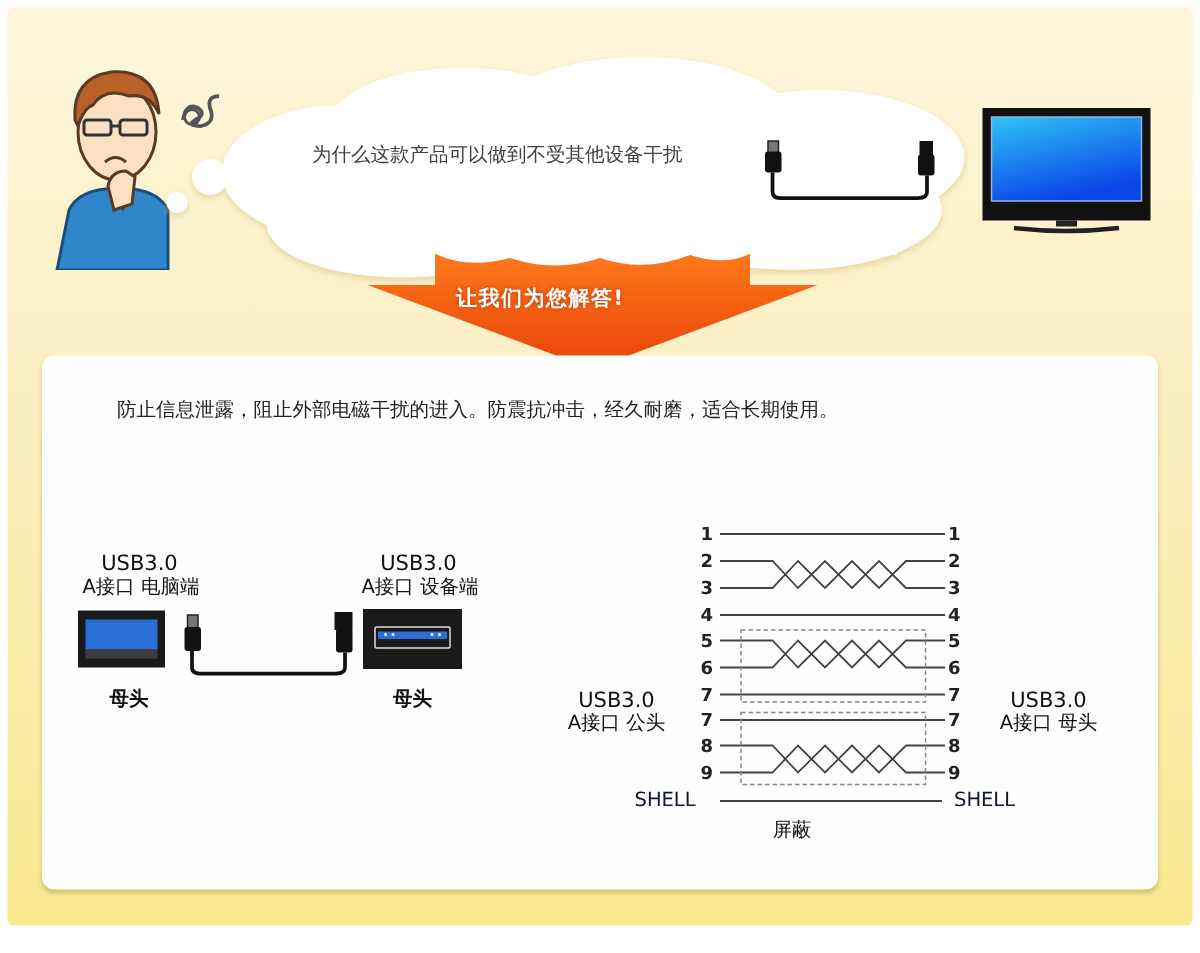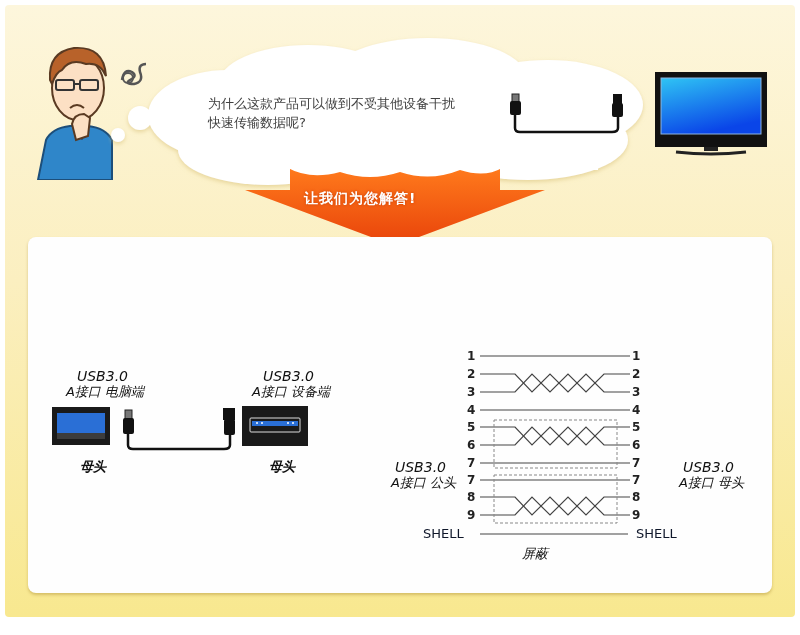--- a/index.html
+++ b/index.html
@@ -22,21 +22,21 @@
     letter-spacing: 1px; text-shadow: 0 0 3px #c33a00; text-align: right;
   }
   .panel {
     position: absolute; left: 28px; top: 237px; width: 744px; height: 356px;
     background: #fefefe; border-radius: 8px; box-shadow: 0 2px 3px rgba(170,140,50,0.45);
   }
   .desc {
     position: absolute; left: 78px; top: 264px; width: 650px; font-size: 13px; line-height: 20px; color: #222;
   }
   .desc span { display: block; white-space: nowrap; }
-  .lbl { position: absolute; font-size: 13px; line-height: 15px; color: #111; text-align: right; white-space: nowrap; font-style: italic; }
+  .lbl { position: absolute; font-size: 13px; line-height: 15px; color: #111; text-align: center; white-space: nowrap; }
   .pin { position: absolute; font-size: 12px; font-weight: bold; color: #222; line-height: 12px; }
   .shell { position: absolute; font-size: 13px; color: #0f172a; }
 </style>
 </head>
 <body>
 
 <div class="frame"></div>
 
 <svg class="abs" style="left:30px;top:40px" width="95" height="140">
   <path d="M8 140 L16 100 Q22 88 40 86 L58 86 Q76 88 82 100 L82 140 Z" fill="#2f86c9" stroke="#1c4e7a" stroke-width="2"></path>
@@ -69,21 +69,20 @@
     <ellipse cx="440" cy="75" rx="95" ry="45"></ellipse>
     <ellipse cx="420" cy="110" rx="100" ry="40"></ellipse>
     <ellipse cx="300" cy="120" rx="110" ry="38"></ellipse>
     <ellipse cx="160" cy="120" rx="90" ry="35"></ellipse>
     <rect x="90" y="50" width="400" height="90"></rect>
   </g>
 </svg>
 
 <div class="cloud-text">
   <span>为什么这款产品可以做到不受其他设备干扰</span>
-  <span>快速传输数据呢?</span>
 </div>
 
 <svg class="abs" style="left:508px;top:92px" width="118" height="45">
   <rect x="4" y="2" width="7" height="8" fill="#777" stroke="#222"></rect>
   <rect x="2" y="9" width="11" height="14" rx="2" fill="#111"></rect>
   <rect x="105" y="2" width="9" height="10" fill="#111"></rect>
   <rect x="104" y="11" width="11" height="14" rx="2" fill="#111"></rect>
   <path d="M7 23 L7 36 Q7 40 12 40 L104 40 Q110 40 110 36 L110 25" fill="none" stroke="#111" stroke-width="2.5"></path>
 </svg>
 
@@ -108,20 +107,21 @@
     </linearGradient>
   </defs>
   <path d="M50 0 L260 0 L260 22 L305 22 L155 78 L5 22 L50 22 Z" fill="url(#org)"></path>
   <path d="M48 0 Q70 12 100 4 Q130 14 160 4 Q190 14 220 2 Q245 10 262 0 L262 -2 L48 -2 Z" fill="#fff"></path>
 </svg>
 <div class="answer-label">让我们为您解答!</div>
 
 <div class="panel"></div>
 
 <div class="desc">
+  <span>防止信息泄露，阻止外部电磁干扰的进入。防震抗冲击，经久耐磨，适合长期使用。</span>
 </div>
 
 <div class="lbl" style="left:58px;top:369px;width:70px;font-size:14px">USB3.0</div>
 <div class="lbl" style="left:44px;top:384px;width:100px">A接口 电脑端</div>
 <div class="lbl" style="left:244px;top:369px;width:70px;font-size:14px">USB3.0</div>
 <div class="lbl" style="left:230px;top:384px;width:100px">A接口 设备端</div>
 
 <svg class="abs" style="left:52px;top:405px" width="60" height="42">
   <rect x="0" y="2" width="58" height="38" fill="#1a1a1a"></rect>
   <rect x="5" y="8" width="48" height="20" fill="#2a6fd6"></rect>

